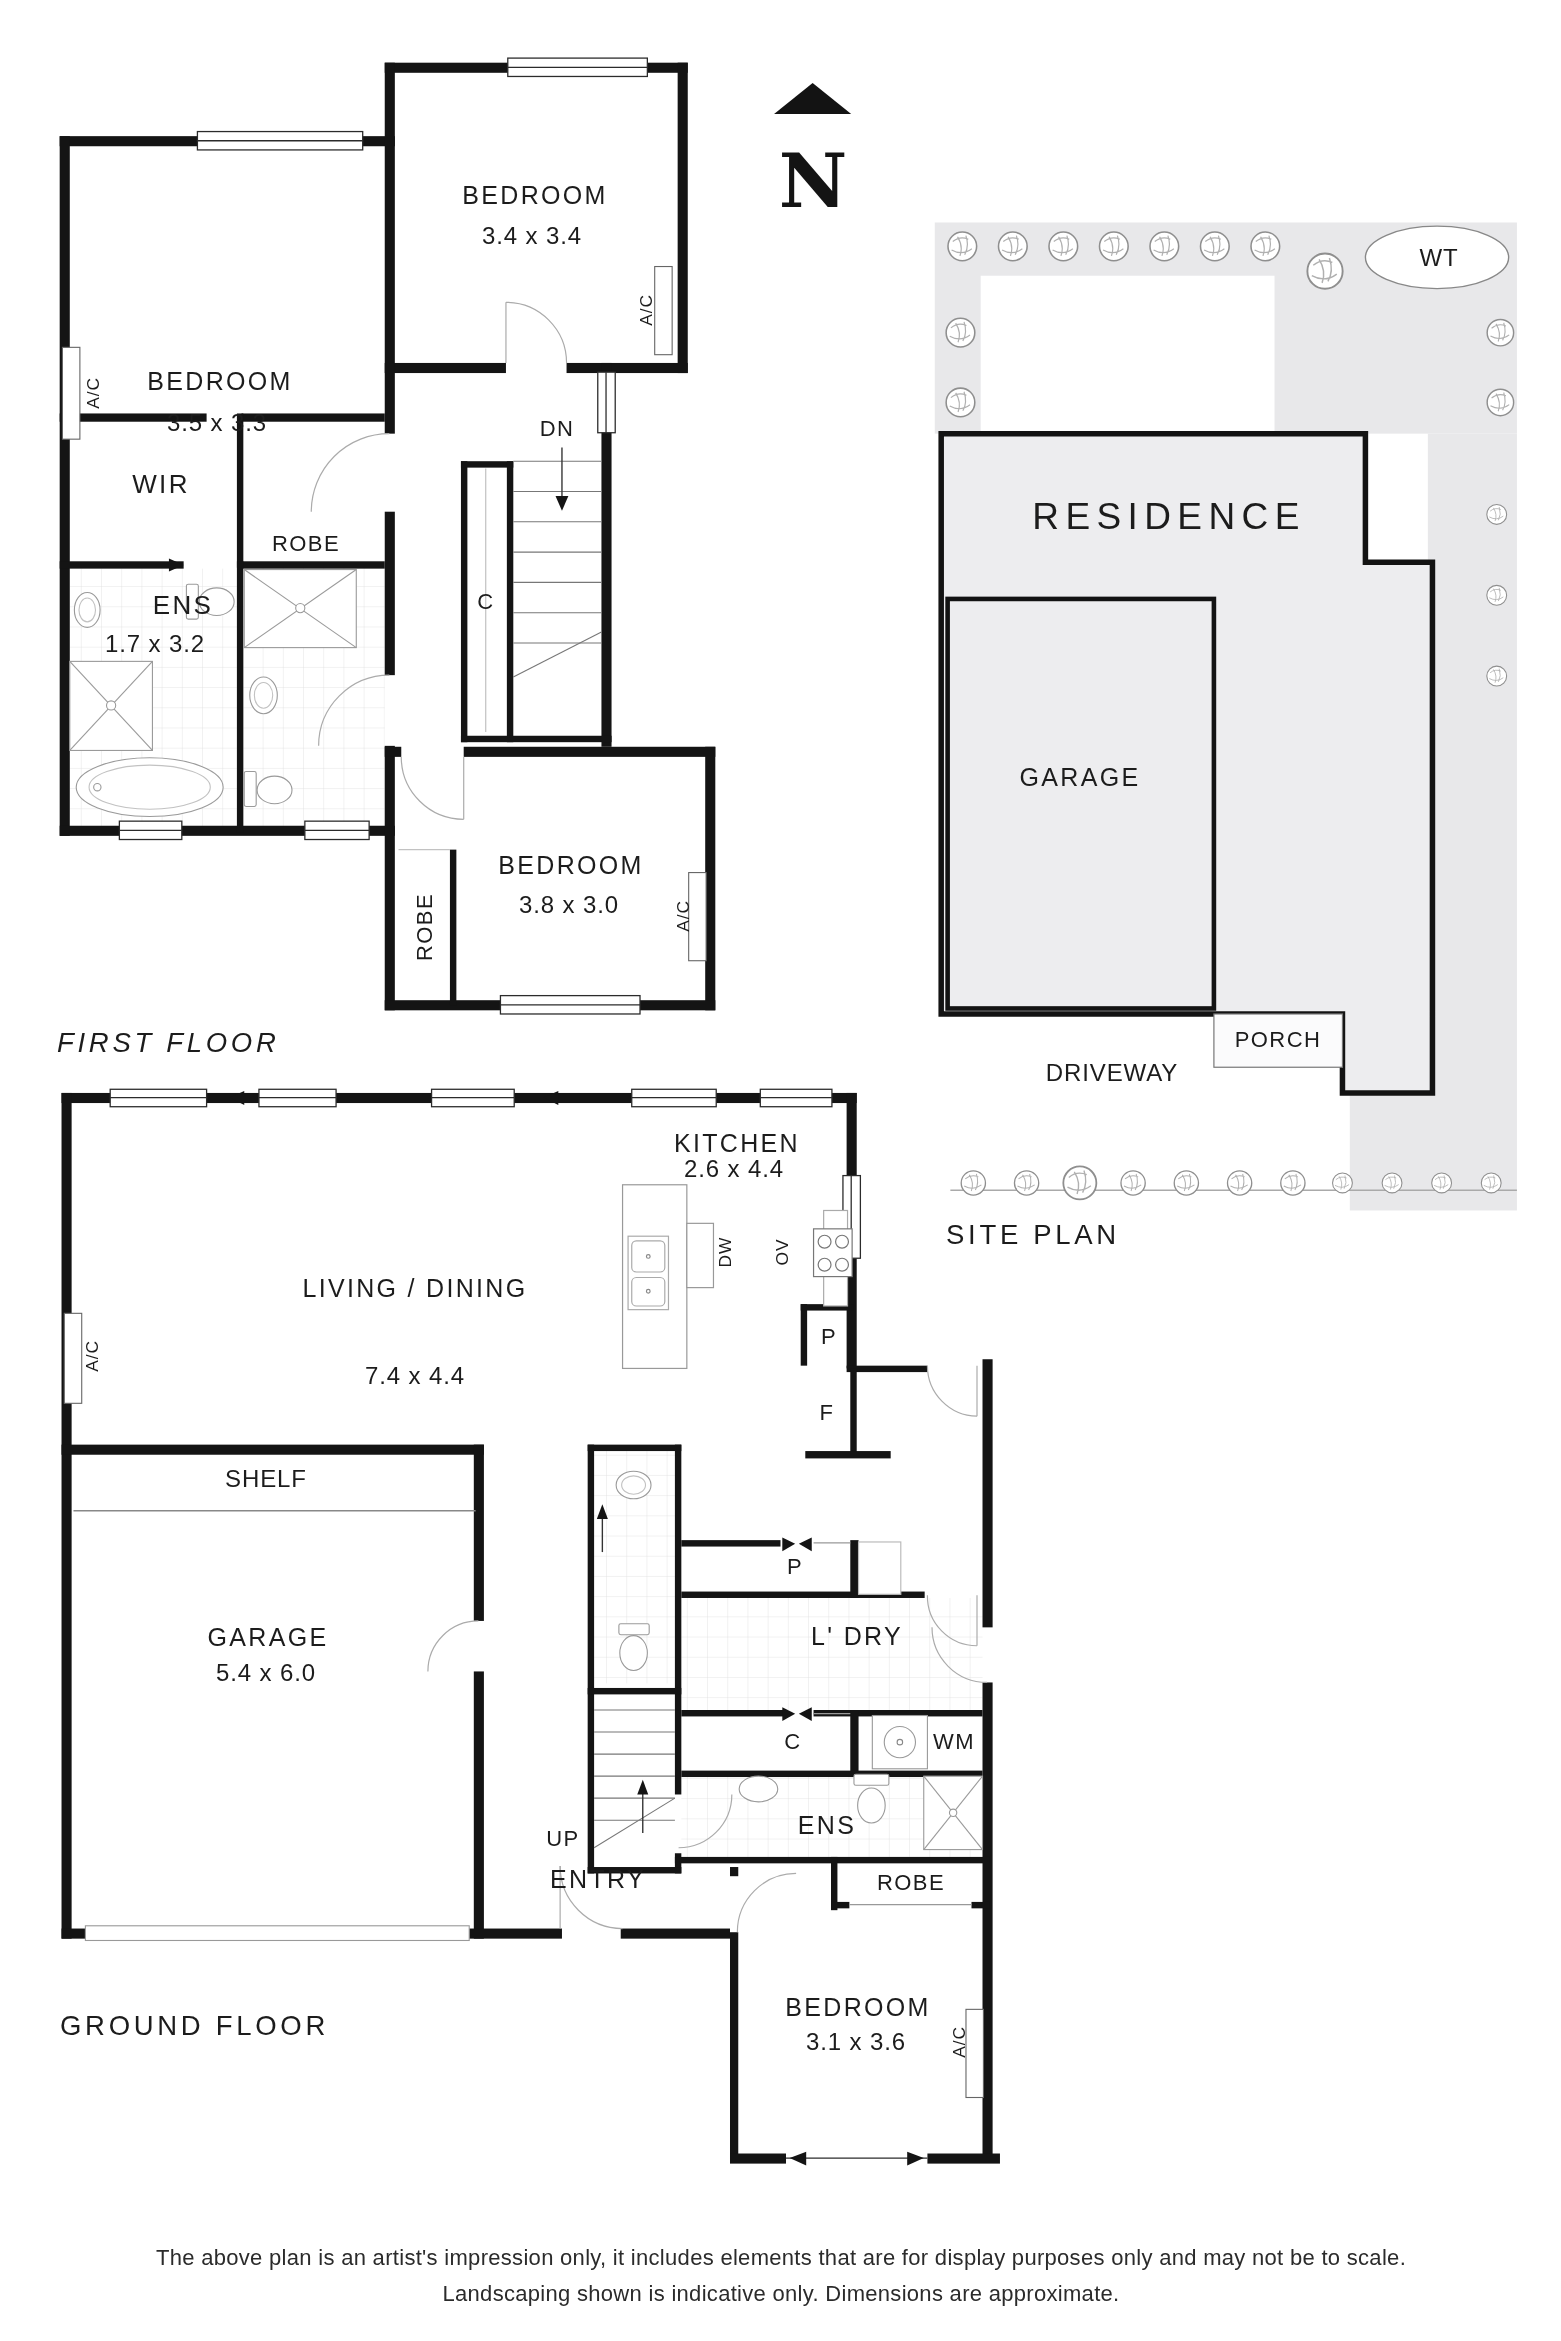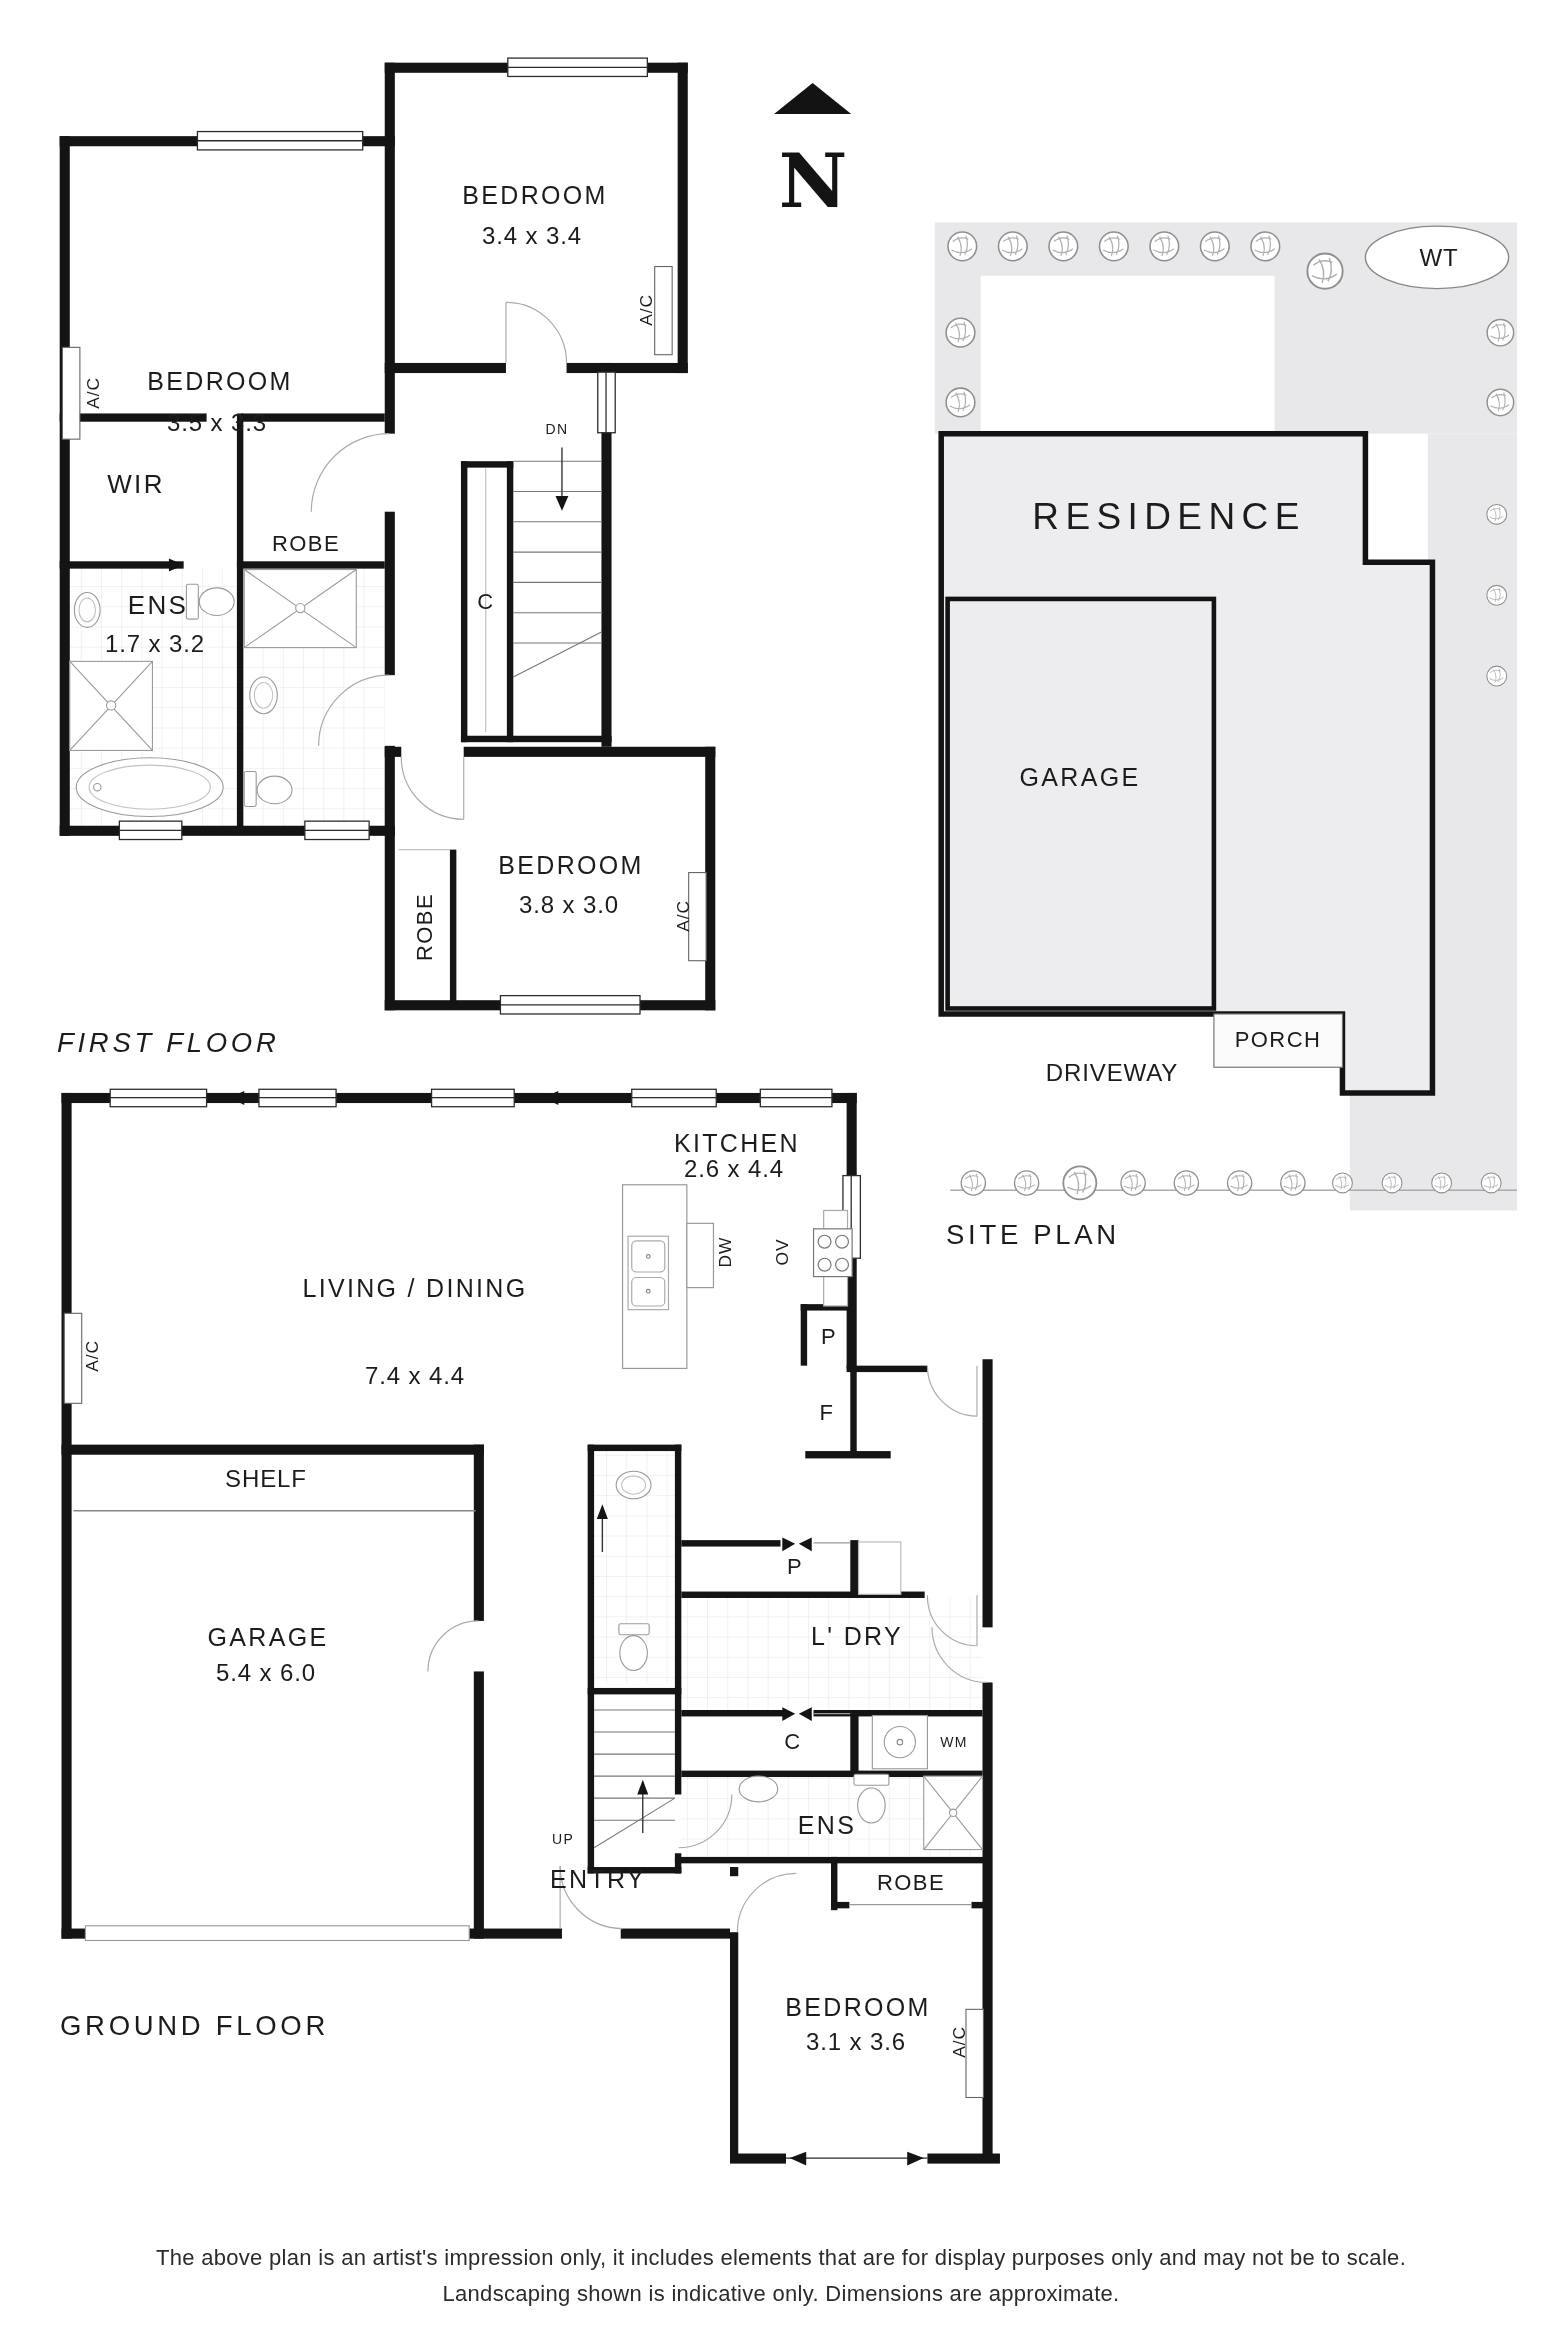--- a/index.html
+++ b/index.html
@@ -4,25 +4,25 @@
 <style>
   html,body{margin:0;padding:0;background:#fff;}
   .canvas{position:relative;width:1561px;height:2342px;background:#ffffff;overflow:hidden;
           font-family:"Liberation Sans",sans-serif;color:#1c1c1c;}
   .plan-svg{position:absolute;left:0;top:0;}
   .lbl{position:absolute;transform:translate(-50%,-50%);white-space:nowrap;color:#1c1c1c;
        font-family:"Liberation Sans",sans-serif;font-weight:400;}
   .rot{transform:translate(-50%,-50%) rotate(-90deg);}
   .lbl-left{transform:translate(0,-50%);}
   .s19{font-size:17.4px;letter-spacing:0.9px;}
-  .s20{font-size:14px;letter-spacing:1.4px;}
+  .s20{font-size:22px;letter-spacing:1.4px;}
   .s24{font-size:22px;letter-spacing:1.4px;}
   .s26{font-size:24px;letter-spacing:0.9px;}
   .s27{font-size:25px;letter-spacing:2.3px;}
-  .s28{font-size:26px;letter-spacing:2.3px;}
+  .s28{font-size:26px;letter-spacing:2.3px;margin-left:25px;}
   .s30{font-size:27.5px;letter-spacing:3.7px;}
   .s40{font-size:37px;letter-spacing:6.4px;}
   .disc{font-size:22px;letter-spacing:0.3px;color:#2b2b2b;}
   .nletter{font-family:"DejaVu Serif","Liberation Serif",serif;font-weight:700;font-size:75px;color:#141414;}
 </style>
 </head>
 <body>
 
 <div class="canvas">
 

